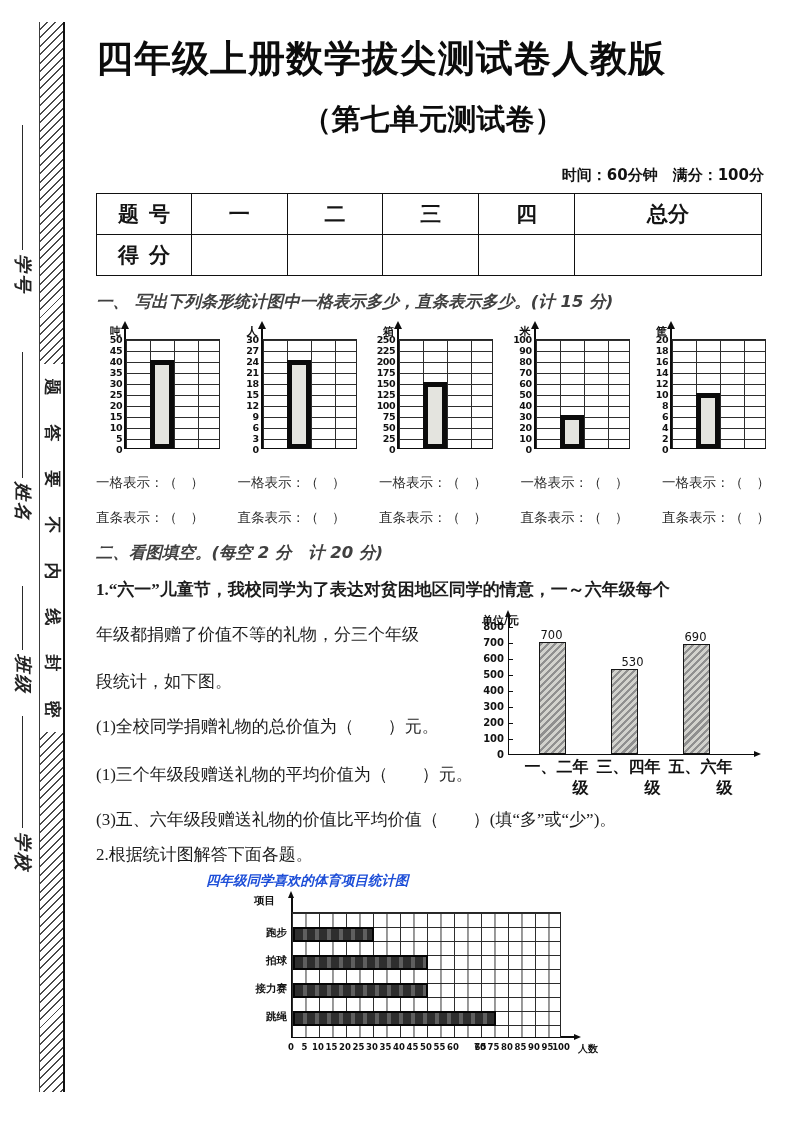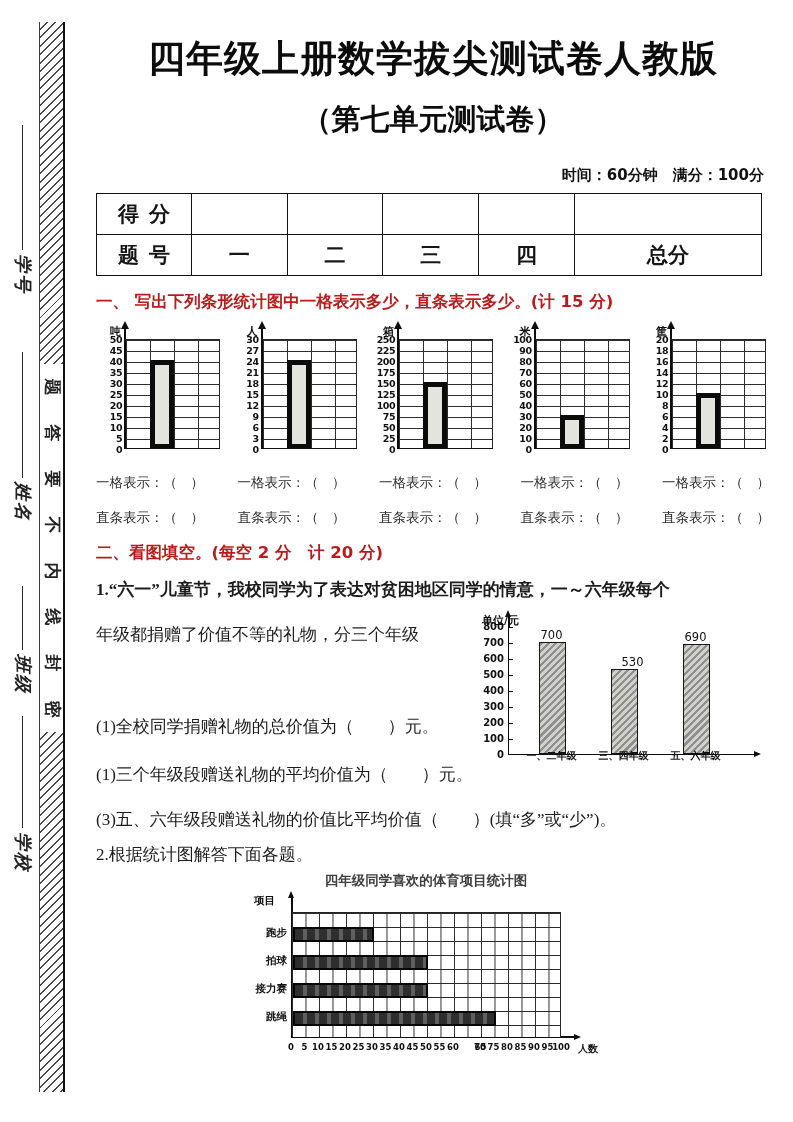--- a/index.html
+++ b/index.html
@@ -35,40 +35,40 @@
   .seal-chars { display:flex; flex-direction:column; }
   .seal-chars span {
     display:block; height:46px; line-height:46px; text-align:center;
     font-size:17px; font-weight:bold; color:#222;
     transform:rotate(90deg);
   }
 
   
   .content { position:absolute; left:96px; top:0; width:674px; }
   .title {
-    margin-top:34px; text-align:center; font-family:"DejaVu Sans", sans-serif;
+    margin-top:34px; text-align:left; font-family:"DejaVu Sans", sans-serif;
     font-weight:900; font-size:37px; color:#0c0c0c; letter-spacing:1px;
   }
   .subtitle {
     margin-top:16px; text-align:center; font-family:"DejaVu Sans", sans-serif;
     font-weight:900; font-size:29px; color:#0c0c0c;
   }
   .meta {
     margin-top:26px; text-align:right; padding-right:6px;
     font-family:"DejaVu Sans", sans-serif; font-weight:bold; font-size:15px; color:#111;
   }
   .score-table { margin-top:8px; width:666px; border-collapse:collapse; }
   .score-table td {
     border:1.8px solid #111; height:41px; text-align:center; vertical-align:middle;
     font-family:"DejaVu Sans", sans-serif; font-size:21px; font-weight:bold; color:#151515;
   }
   .score-table td.lbl { letter-spacing:10px; padding-left:10px; width:95px; }
   .q-heading {
     margin-top:15px; font-family:"DejaVu Sans", sans-serif;
-    font-weight:900; font-size:16.5px; color:#b91c1c;
+    font-weight:900; font-size:16.5px; color:#404040;font-style:italic;
   }
 
   
   .mini-charts { margin-top:10px; height:134px; display:flex; justify-content:space-between; }
   .mini-chart { position:relative; width:128px; height:134px; }
   .mc-unit {
     position:absolute; top:1px; left:0; width:25px; text-align:right;
     font-size:11px; font-weight:bold; color:#111; font-family:"DejaVu Sans", sans-serif;
   }
   .mc-plot {
@@ -127,29 +127,29 @@
   .dc-xarrow { position:absolute; left:286px; top:138px; width:0; height:0;
     border-top:3.5px solid transparent; border-bottom:3.5px solid transparent;
     border-left:7px solid #0d0d0d; }
   .dc-tick { position:absolute; width:34px; text-align:right; left:2px;
     font-size:10px; font-weight:bold; color:#111; line-height:12px;
     font-family:"DejaVu Sans", sans-serif; }
   .dc-bar { position:absolute; bottom:0; width:27px; border:1.6px solid #161616;
     background:repeating-linear-gradient(135deg, #8f8f8f 0 2.2px, #d2d2cd 2.2px 5px); }
   .dc-val { position:absolute; width:40px; text-align:center; font-size:11.5px;
     color:#111; font-family:"DejaVu Sans", sans-serif; }
-  .dc-cat { position:absolute; top:136px; width:74px; text-align:center;
-    font-size:10px; font-weight:bold; color:#111; }
+  .dc-cat { position:absolute; top:144px; width:74px; text-align:right;
+    font-size:16px; font-weight:bold; color:#111; }
 
   .item2-intro { margin-top:8px; font-size:17px; color:#1c1c1c; }
 
   
   .sports-chart { position:relative; margin-top:6px; margin-left:110px; width:500px; height:178px; }
-  .sp-title { position:absolute; top:0; left:0; width:440px; text-align:center;
-    font-family:"DejaVu Sans", sans-serif; font-weight:900; font-size:13.5px; color:#404040; }
+  .sp-title { position:absolute; top:0; left:0; width:440px; 
+    font-family:"DejaVu Sans", sans-serif; font-weight:900; font-size:13.5px; color:#1d4ed8;font-style:italic; }
   .sp-ylabel { position:absolute; left:48px; top:22px; font-size:10.5px; font-weight:bold; color:#111; }
   .sp-plot {
     position:absolute; left:85px; top:40px; width:270px; height:126px;
     border:1.2px solid #262626; border-left:1.8px solid #0d0d0d; border-bottom:1.8px solid #0d0d0d;
     background-image:
       linear-gradient(to right, #2b2b2b 1px, transparent 1px),
       linear-gradient(to bottom, #2b2b2b 1px, transparent 1px);
     background-size:13.5px 14px;
   }
   .sp-yext { position:absolute; left:85px; top:24px; width:1.8px; height:16px; background:#0d0d0d; }
@@ -209,34 +209,34 @@
   </div>
 
   <main class="content">
     <h1 class="title">四年级上册数学拔尖测试卷人教版</h1>
     <div class="subtitle">（第七单元测试卷）</div>
     <div class="meta">时间：60分钟　满分：100分</div>
 
     <table class="score-table">
       <tbody>
           <tr>
+        <td class="lbl">题号</td>
+        <td>一</td>
+        <td>二</td>
+        <td>三</td>
+        <td>四</td>
+        <td>总分</td>
+      </tr>
+      <tr>
         <td class="lbl">得分</td>
         <td></td>
         <td></td>
         <td></td>
         <td></td>
         <td></td>
-      </tr>
-      <tr>
-        <td class="lbl">题号</td>
-        <td>一</td>
-        <td>二</td>
-        <td>三</td>
-        <td>四</td>
-        <td>总分</td>
       </tr>
     </tbody>
       </table>
 
     <div class="q-heading">一、 写出下列条形统计图中一格表示多少，直条表示多少。(计 15 分)</div>
 
     <div class="mini-charts" id="miniCharts">
         <div class="mini-chart">
           <span class="mc-unit">吨</span>
           <div class="mc-axis-ext"></div>
@@ -347,20 +347,21 @@
       <span>直条表示：（　）</span>
       <span>直条表示：（　）</span>
       <span>直条表示：（　）</span>
     </div>
 
     <div class="q-heading" style="">二、看图填空。(每空 2 分　计 20 分)</div>
 
     <div class="item1">
       <p class="l0">1.“六一”儿童节，我校同学为了表达对贫困地区同学的情意，一～六年级每个</p>
       <p class="l1">年级都捐赠了价值不等的礼物，分三个年级</p>
+      <p class="l2">段统计，如下图。</p>
       <p class="l3">(1)全校同学捐赠礼物的总价值为（　　）元。</p>
       <p class="l4">(1)三个年级段赠送礼物的平均价值为（　　）元。</p>
       <p class="l5">(3)五、六年级段赠送礼物的价值比平均价值（　　）(填“多”或“少”)。</p>
 
       <div class="donation-chart" id="donationChart">
         <span class="dc-unit">单位/元</span>
         <div class="dc-yext"></div>
         <div class="dc-yarrow"></div>
         <div class="dc-plot">
           <div class="dc-tickmarks"></div>

